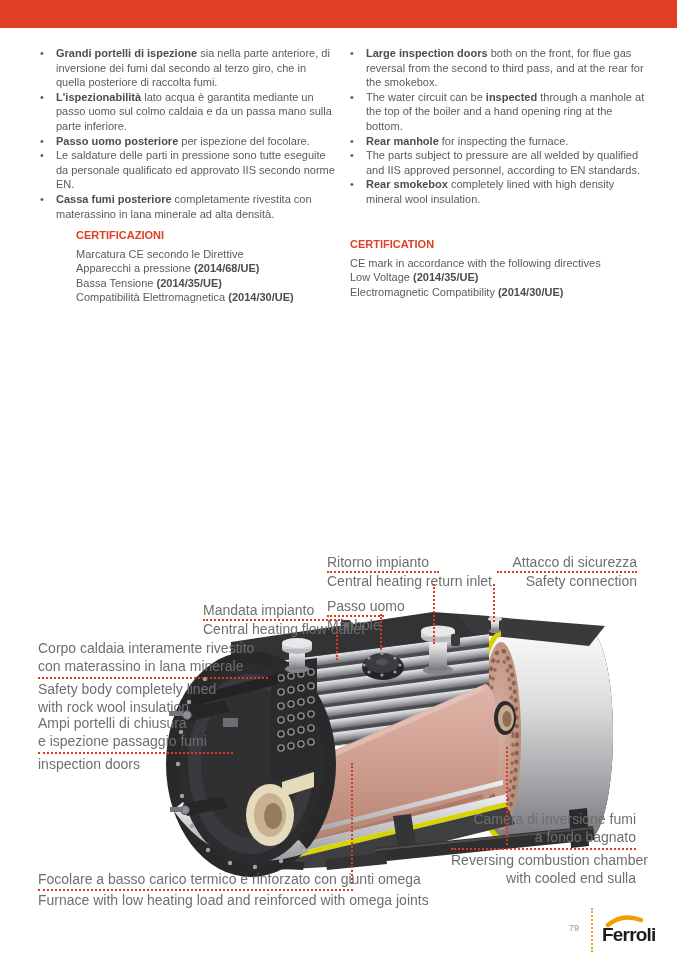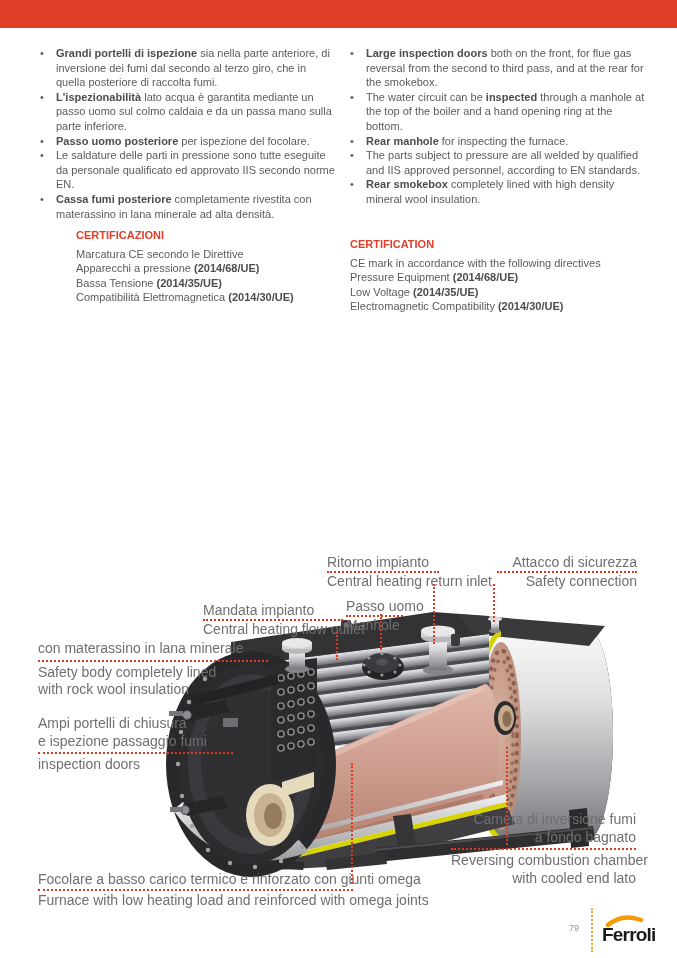--- a/index.html
+++ b/index.html
@@ -90,21 +90,20 @@
     <div class="hd">CERTIFICAZIONI</div>
     <div class="ln">Marcatura CE secondo le Direttive</div>
     <div><span>Apparecchi a pressione </span><span class="b">(2014/68/UE)</span></div>
     <div><span>Bassa Tensione </span><span class="b">(2014/35/UE)</span></div>
     <div><span>Compatibilità Elettromagnetica </span><span class="b">(2014/30/UE)</span></div>
   </div>
 
   <div class="cert" style="left:350px;top:237px;">
     <div class="hd">CERTIFICATION</div>
     <div class="ln">CE mark in accordance with the following directives</div>
-    <div><span>Pressure Equipment </span><span class="b">(2014/68/UE)</span></div>
     <div><span>Low Voltage </span><span class="b">(2014/35/UE)</span></div>
     <div><span>Electromagnetic Compatibility </span><span class="b">(2014/30/UE)</span></div>
   </div>
 
   <div class="boiler-wrap">
   <svg width="430" height="268" viewBox="0 0 430 268" xmlns="http://www.w3.org/2000/svg">
     <defs>
       <linearGradient id="silverV" x1="0" y1="0" x2="0" y2="1">
         <stop offset="0" stop-color="#fafafa"></stop>
             <stop offset="0.35" stop-color="#dedee0"></stop>
@@ -310,35 +309,36 @@
   </div>
   <div class="vline" style="left:336px;top:632px;height:28px;"></div>
 
   <div class="dlabel" style="left:327px;top:556px;width:112px;">
     <div class="ln">Ritorno impianto</div>
       <div class="dots"></div>
       <div class="ln">Central heating return inlet</div>
   </div>
   <div class="vline" style="left:433px;top:584px;height:60px;"></div>
 
-  <div class="dlabel" style="left:327px;top:600px;width:57px;margin-left:19px;">
+  <div class="dlabel" style="left:327px;top:600px;width:57px;">
     <div class="ln">Passo uomo</div>
       <div class="dots"></div>
       <div class="ln">Manhole</div>
   </div>
   <div class="vline" style="left:380px;top:614px;height:36px;"></div>
 
   <div class="dlabel right" style="left:497px;top:556px;width:140px;text-align:right;">
     <div class="ln">Attacco di sicurezza</div>
       <div class="dots"></div>
       <div class="ln">Safety connection</div>
   </div>
   <div class="vline" style="left:493px;top:584px;height:38px;"></div>
 
   <div class="dlabel wide" style="left:38px;top:640px;width:230px;">
+    <div class="ln">Corpo caldaia interamente rivestito</div>
     <div class="ln">con materassino in lana minerale</div>
     <div class="dots"></div>
     <div class="ln">Safety body completely lined</div>
     <div class="ln">with rock wool insulation</div>
   </div>
 
   <div class="dlabel wide" style="left:38px;top:715px;width:195px;">
     <div class="ln">Ampi portelli di chiusura</div>
     <div class="ln">e ispezione passaggio fumi</div>
     <div class="dots"></div>
@@ -350,21 +350,21 @@
       <div class="dots"></div>
       <div class="ln">Furnace with low heating load and reinforced with omega joints</div>
   </div>
   <div class="vline" style="left:351px;top:763px;height:121px;"></div>
 
   <div class="dlabel wide right" style="left:451px;top:811px;width:185px;">
     <div class="ln">Camera di inversione fumi</div>
     <div class="ln">a fondo bagnato</div>
     <div class="dots"></div>
     <div class="ln">Reversing combustion chamber</div>
-    <div class="ln">with cooled end lato</div>
+    <div class="ln">with cooled end sulla</div>
   </div>
   <div class="vline" style="left:506px;top:747px;height:98px;"></div>
 
   <div class="footer-num">79</div>
   <div class="footer-div"></div>
   <div class="logo">
     <svg width="62" height="38" viewBox="0 0 62 38" xmlns="http://www.w3.org/2000/svg">
       <path d="M7,14 Q21,2 40,9" stroke="#f59a00" stroke-width="4.5" fill="none" stroke-linecap="round"></path>
       <text x="1" y="30" font-family="Liberation Sans, sans-serif" font-weight="bold" font-size="19" letter-spacing="-0.8" fill="#1c1c1e">Ferroli</text>
     </svg>

